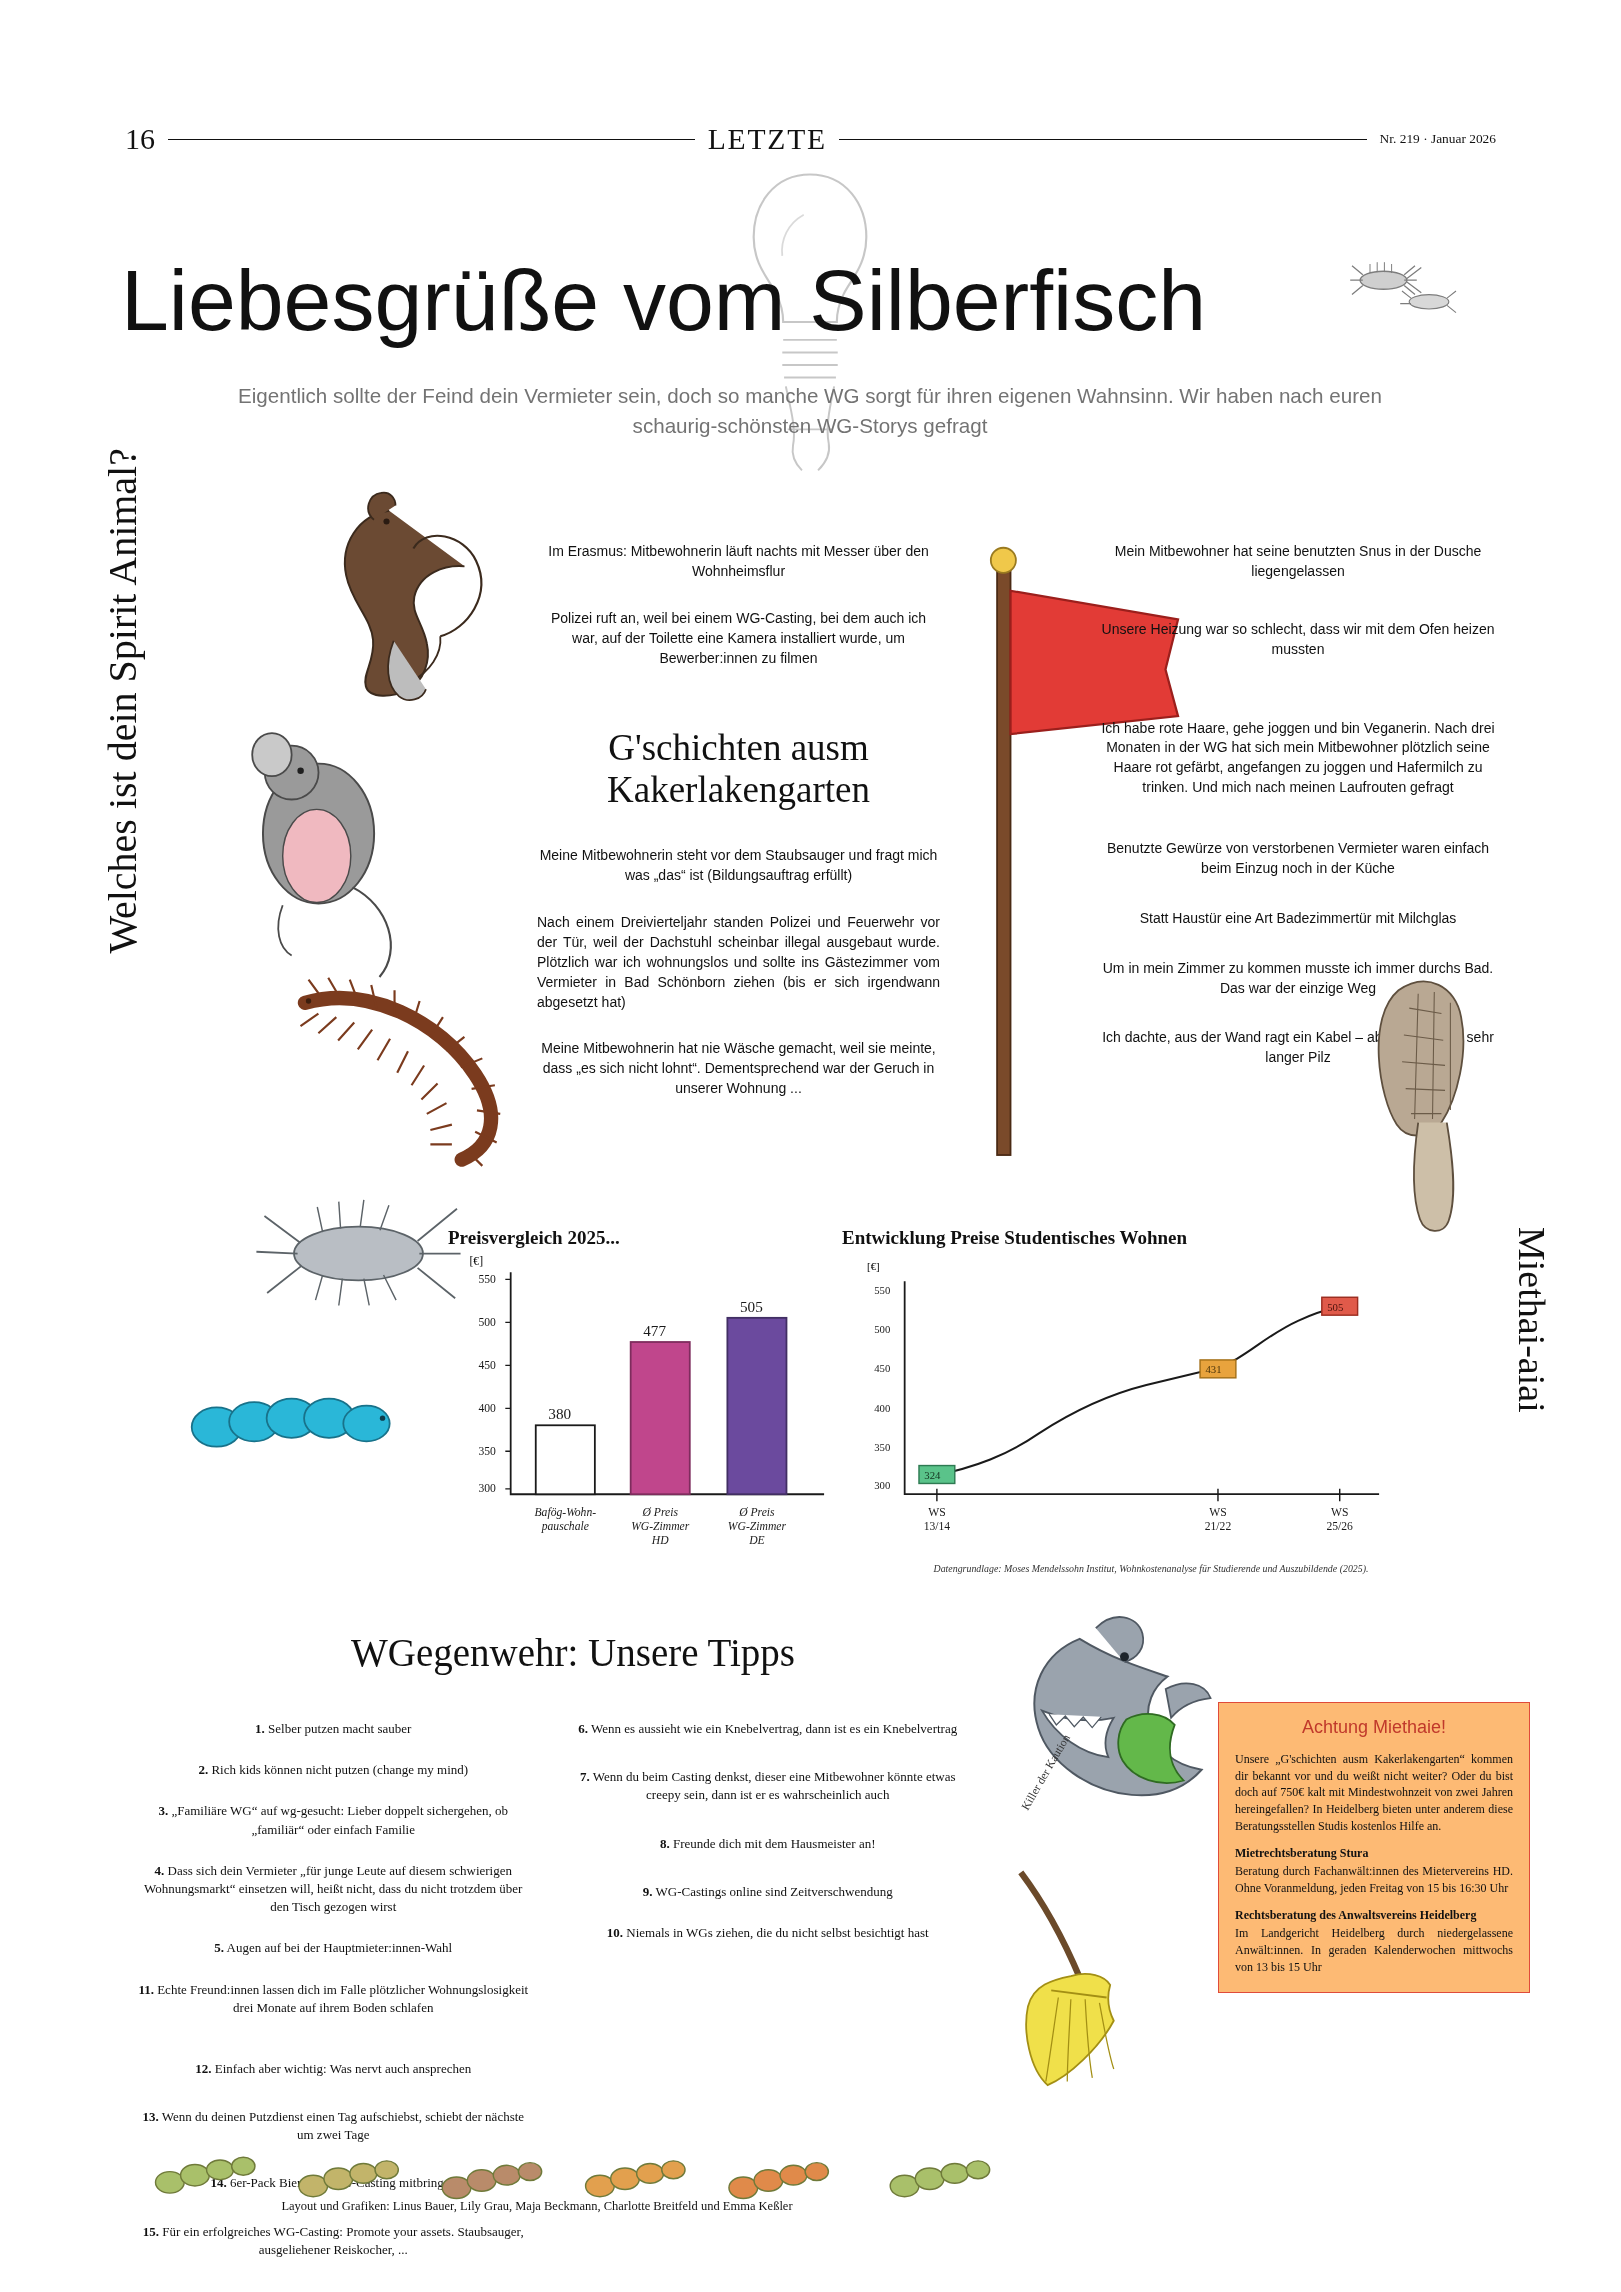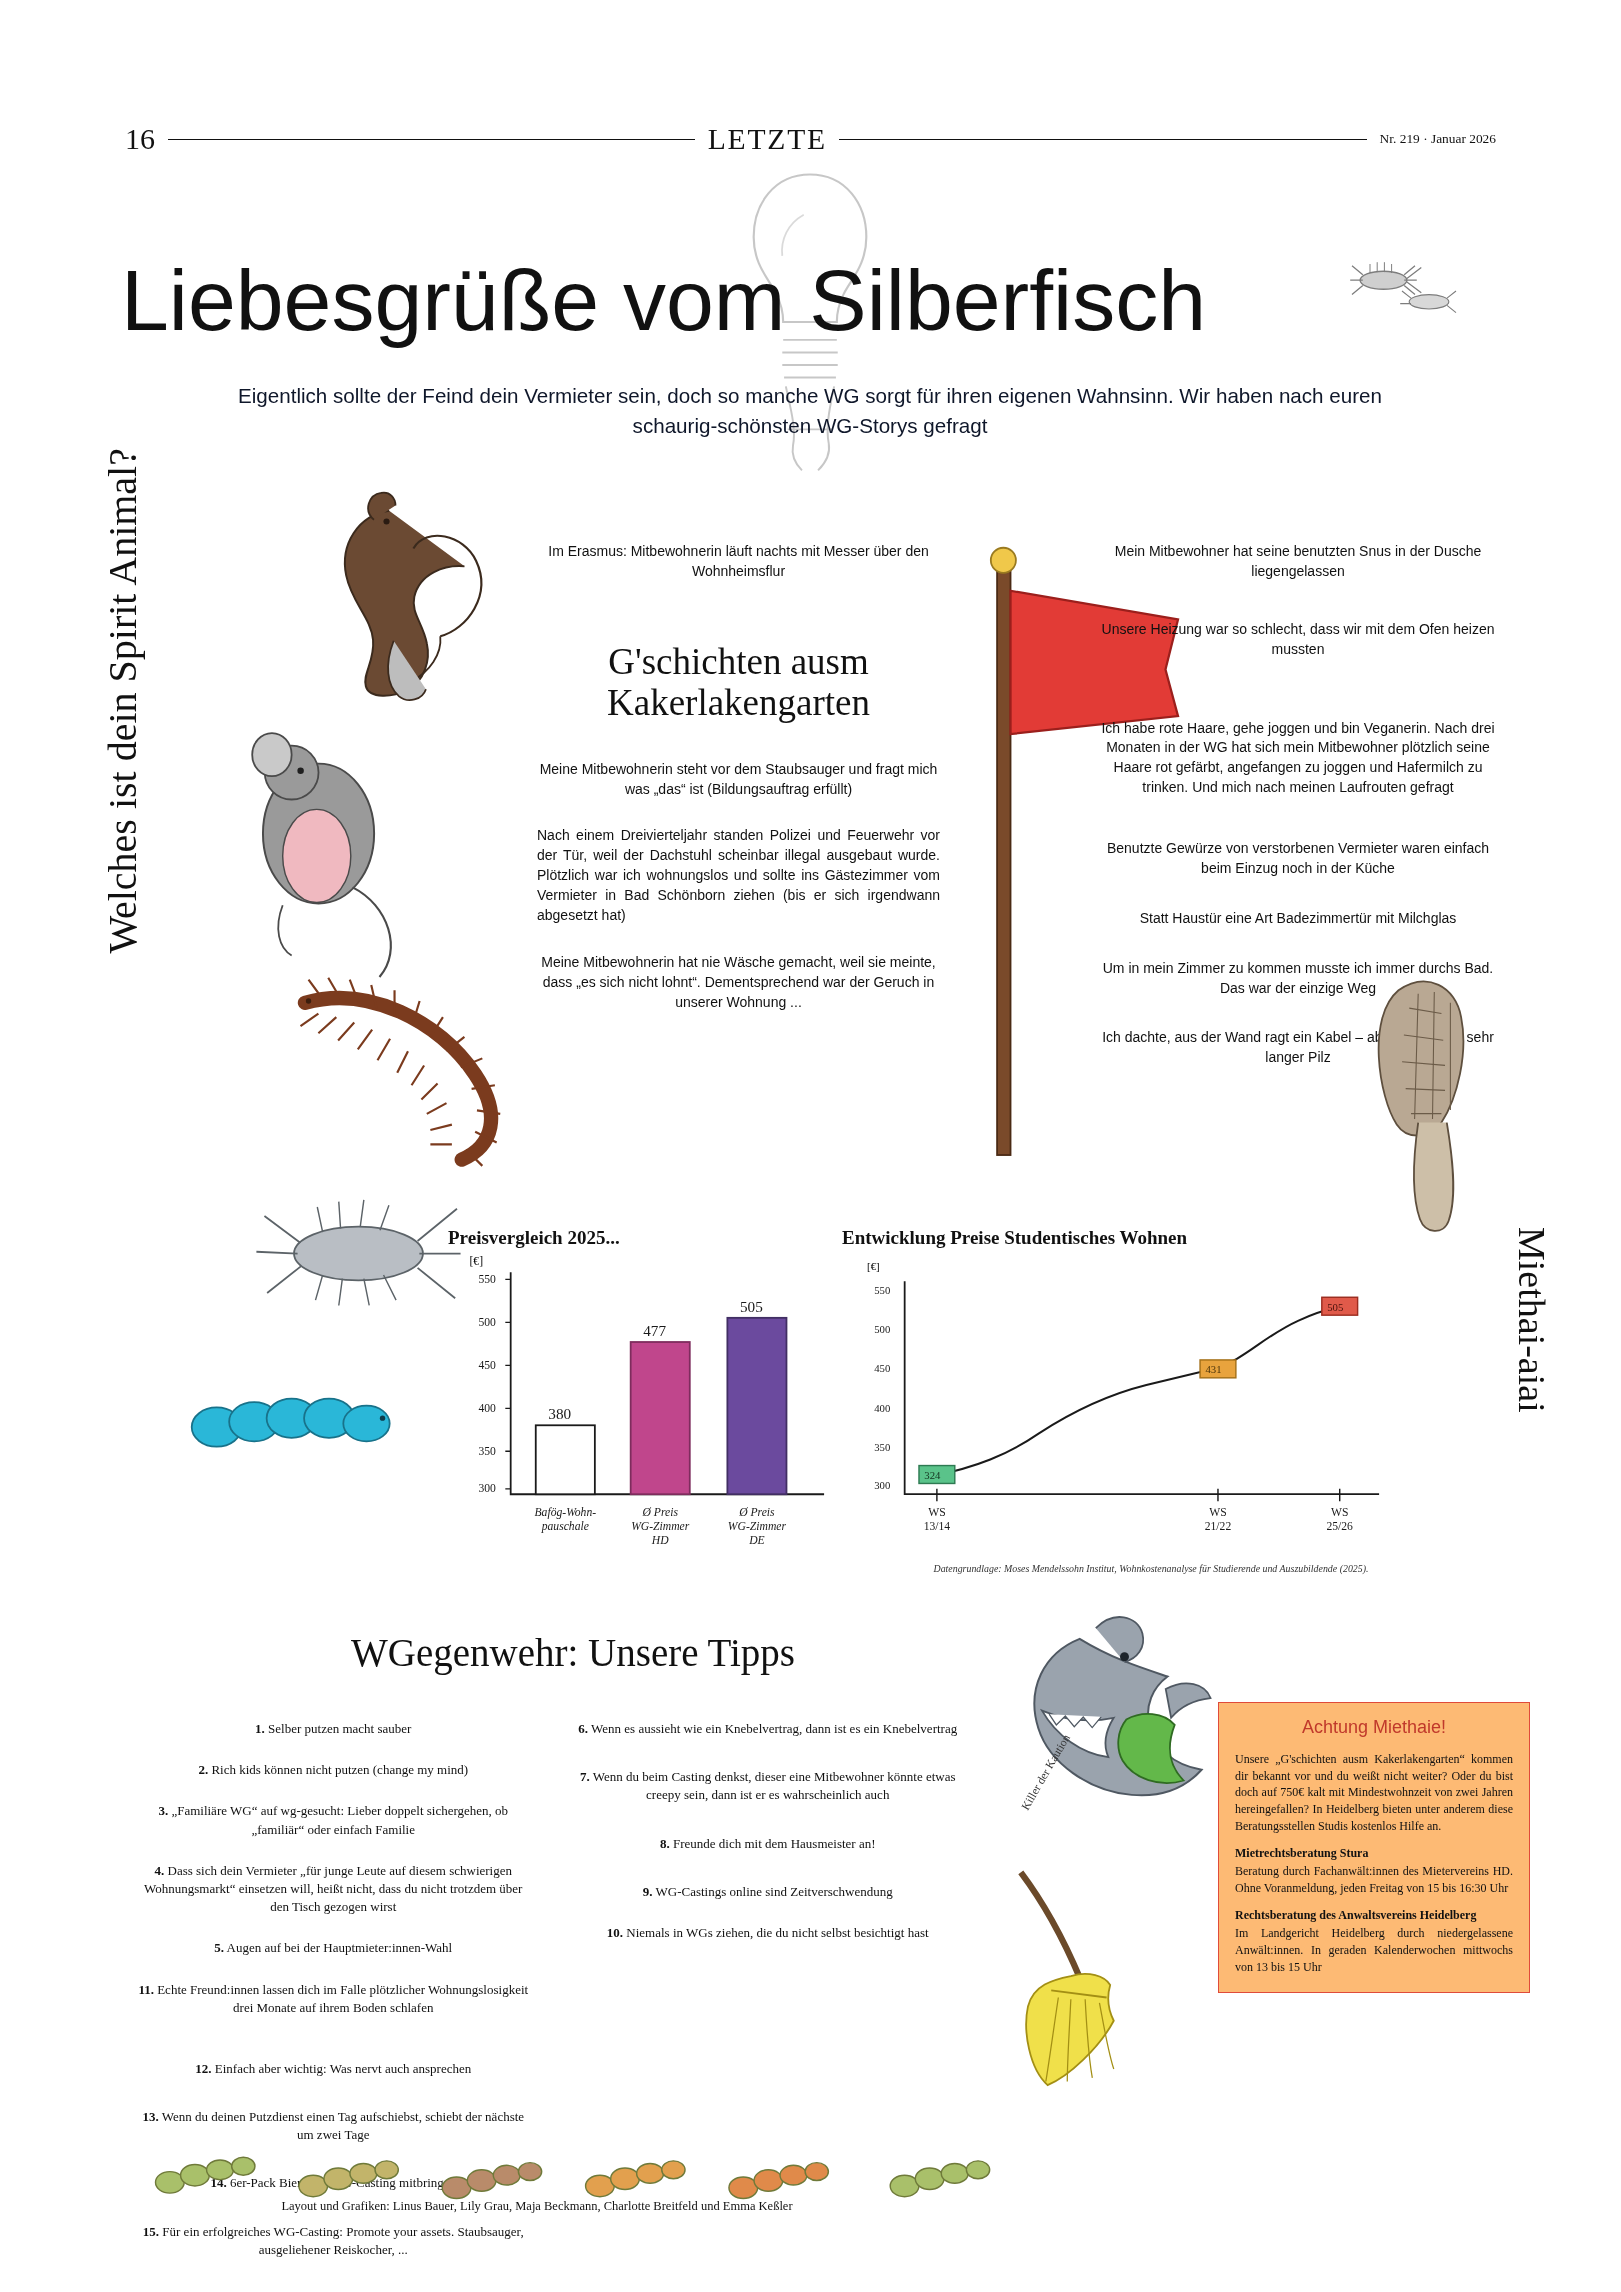--- a/index.html
+++ b/index.html
@@ -20,21 +20,21 @@
   .mast-title{font-size:29.6px;letter-spacing:1.8px;font-family:"Liberation Serif",serif;}
   .issue{font-size:13.4px;font-family:"Liberation Serif",serif;white-space:nowrap;}
 
   
   .headline{
     position:absolute;top:251px;left:0;width:1327px;text-align:center;
     font-size:86px;font-family:Liberation Sans, sans-serif;font-weight:400;letter-spacing:0px;
   }
   .dek{
     position:absolute;top:381px;left:228px;width:1164px;text-align:center;
-    font-family:"Liberation Sans",sans-serif;font-size:20.6px;line-height:1.45;color:#0f172a;
+    font-family:"Liberation Sans",sans-serif;font-size:20.6px;line-height:1.45;color:#737373;
   }
 
   
   .bulb{position:absolute;left:734px;top:161px;width:152px;height:322px;opacity:.55;}
 
   
   .vert-left{
     position:absolute;left:99px;top:448px;
     writing-mode:vertical-rl;transform:rotate(180deg);
     font-size:40px;font-family:"Liberation Serif",serif;white-space:nowrap;
@@ -182,20 +182,21 @@
   </svg>
 
   <svg class="flag" viewBox="0 0 260 700">
     <rect x="38" y="30" width="15" height="660" fill="#7a4a2a" stroke="#4a2a14" stroke-width="2"></rect>
     <circle cx="45" cy="26" r="14" fill="#f0c84a" stroke="#9a7a20" stroke-width="2"></circle>
     <path d="M53 60 L240 92 L226 148 L240 200 L53 220 Z" fill="#e23b36" stroke="#9b1f1c" stroke-width="2.5"></path>
   </svg>
 
   <div class="col-mid">
     <div class="story">Im Erasmus: Mitbewohnerin läuft nachts mit Messer über den Wohnheimsflur</div>
+    <div class="story">Polizei ruft an, weil bei einem WG-Casting, bei dem auch ich war, auf der Toilette eine Kamera installiert wurde, um Bewerber:innen zu filmen</div>
     <div class="section-title">G'schichten ausm Kakerlakengarten</div>
     <div class="story">Meine Mitbewohnerin steht vor dem Staubsauger und fragt mich was „das“ ist (Bildungsauftrag erfüllt)</div>
     <div class="story" style="text-align:justify;">Nach einem Dreivierteljahr standen Polizei und Feuerwehr vor der Tür, weil der Dachstuhl scheinbar illegal ausgebaut wurde. Plötzlich war ich wohnungslos und sollte ins Gästezimmer vom Vermieter in Bad Schönborn ziehen (bis er sich irgendwann abgesetzt hat)</div>
     <div class="story">Meine Mitbewohnerin hat nie Wäsche gemacht, weil sie meinte, dass „es sich nicht lohnt“. Dementsprechend war der Geruch in unserer Wohnung ...</div>
   </div>
 
   <div class="col-right">
     <div class="story">Mein Mitbewohner hat seine benutzten Snus in der Dusche liegengelassen</div>
     <div class="story" style="margin-top:38px;">Unsere Heizung war so schlecht, dass wir mit dem Ofen heizen mussten</div>
     <div class="story" style="margin-top:59px;">Ich habe rote Haare, gehe joggen und bin Veganerin. Nach drei Monaten in der WG hat sich mein Mitbewohner plötzlich seine Haare rot gefärbt, angefangen zu joggen und Hafermilch zu trinken. Und mich nach meinen Laufrouten gefragt</div>

